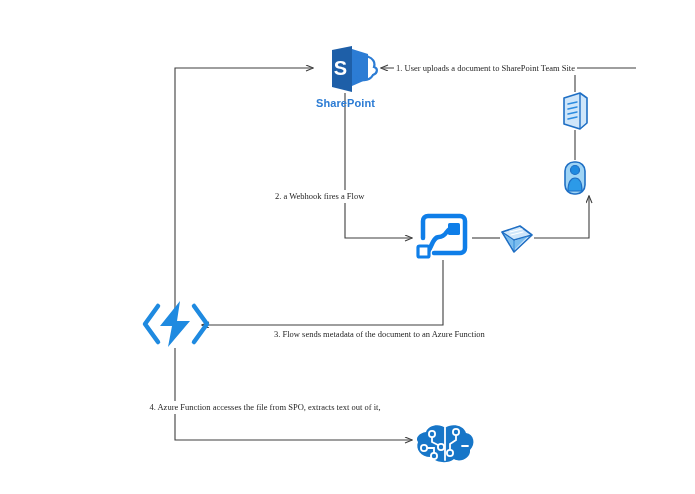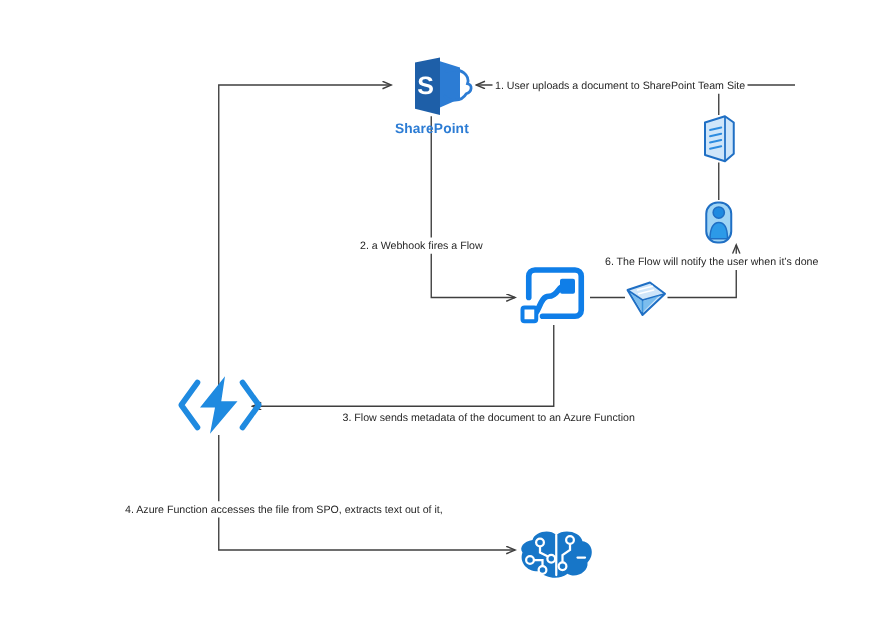--- a/index.html
+++ b/index.html
@@ -22,30 +22,30 @@
     left: 0;
     top: 0;
     width: 695px;
     height: 494px;
   }
   .node {
     position: absolute;
   }
   .label {
     position: absolute;
-    font-family: Liberation Sans, sans-serif;
+    font-family: Liberation Serif, serif;
     font-size: 8.5px;
     line-height: 12.5px;
     color: #262626;
     white-space: nowrap;
     background: #ffffff;
     padding: 0 2px;
   }
   .label.center {
-    text-align: left;
+    text-align: center;
   }
   .sp-label {
     position: absolute;
     font-family: "Liberation Sans", sans-serif;
     font-size: 11px;
     color: #2c7cd4;
     white-space: nowrap;
     letter-spacing: 0.1px;
   }
 </style>
@@ -176,24 +176,23 @@
         <circle cx="14" cy="26" r="3.1"></circle>
         <circle cx="31" cy="25" r="3.1"></circle>
         <circle cx="40" cy="31" r="3.1"></circle>
         <circle cx="24" cy="34" r="3.1"></circle>
       </g>
     </svg>
   </div>
 
   <div class="label" style="left:394px; top:62px;">1. User uploads a document to SharePoint Team Site</div>
 
-  <div class="label" style="left:286px; top:190px;">2. a Webhook fires a Flow</div>
+  <div class="label" style="left:273px; top:190px;">2. a Webhook fires a Flow</div>
 
   <div class="label" style="left:272px; top:328px;">3. Flow sends metadata of the document to an Azure Function</div>
 
   <div class="label center" style="left:98px; top:401px; width:330px;">
     <div>4. Azure Function accesses the file from SPO, extracts text out of it,</div>
   </div>
 
 
-  <div class="label" style="left:482px; top:203px;">6. The Flow will notify the user when it’s done</div>
 
 </div>
 
 </body></html>

